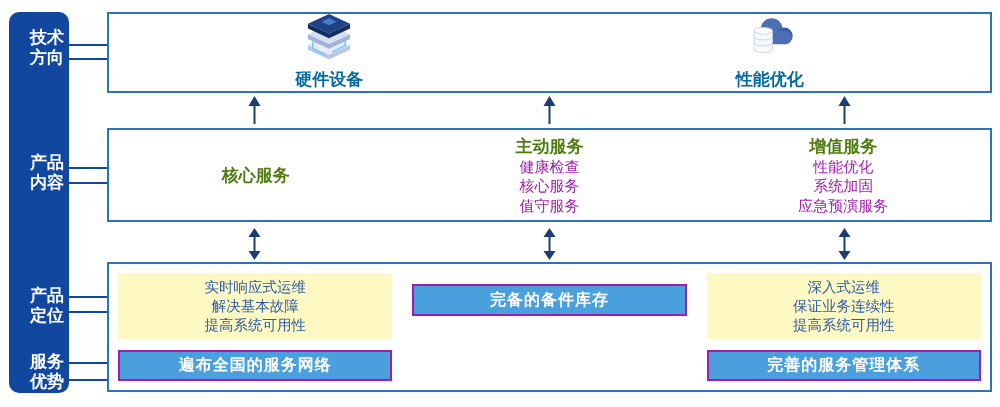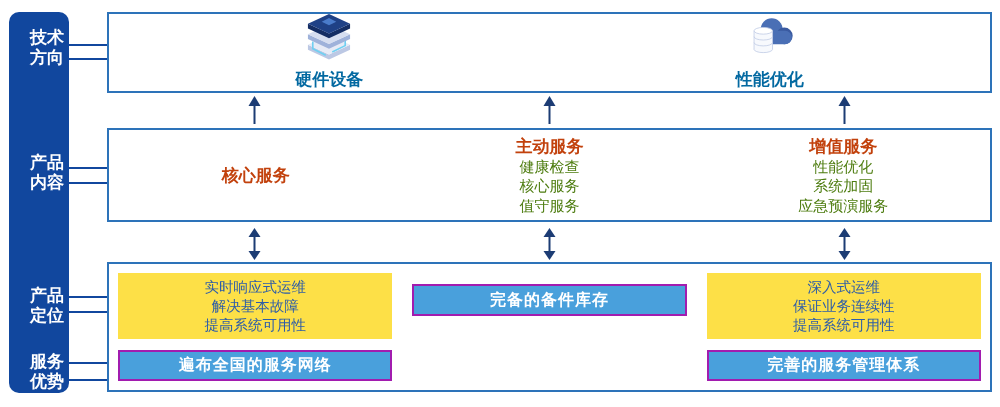--- a/index.html
+++ b/index.html
@@ -19,25 +19,25 @@
   .row-box{position:absolute;left:107px;width:885px;background:#ffffff;
         border:2px solid #2d73b9;box-sizing:border-box;display:flex;}
   .row-tech{top:12px;height:81px;}
   .row-content{top:128px;height:94px;}
   .row-positioning{top:262px;height:130px;padding:9px;gap:20px;}
 
   .col{flex:1;display:flex;flex-direction:column;align-items:center;justify-content:center;}
   .tech-label{font-size:17px;font-weight:bold;color:#0369a1;margin-top:7px;}
   .icon{display:block;}
 
-  .content-title{font-size:17px;font-weight:bold;color:#c2410c;line-height:24px;}
-  .content-line{font-size:15px;color:#4d7c0f;line-height:19.5px;}
+  .content-title{font-size:17px;font-weight:bold;color:#4d7c0f;line-height:24px;}
+  .content-line{font-size:15px;color:#a21caf;line-height:19.5px;}
 
   .pos-col{flex:1;display:flex;flex-direction:column;}
-  .gray-panel{background:#fde047;height:70px;display:flex;flex-direction:column;
+  .gray-panel{background:#fef9c3;height:70px;display:flex;flex-direction:column;
         align-items:center;justify-content:center;}
   .gray-line{font-size:14.5px;color:#2d5ca8;line-height:19px;}
   .banner{margin-top:11px;height:32px;background:#49a0dc;border:2px solid #a21caf;
         box-sizing:border-box;display:flex;align-items:center;justify-content:center;
         color:#ffffff;font-weight:bold;font-size:16px;letter-spacing:1px;}
 
   .arrow{position:absolute;}
 </style>
 </head>
 <body>

